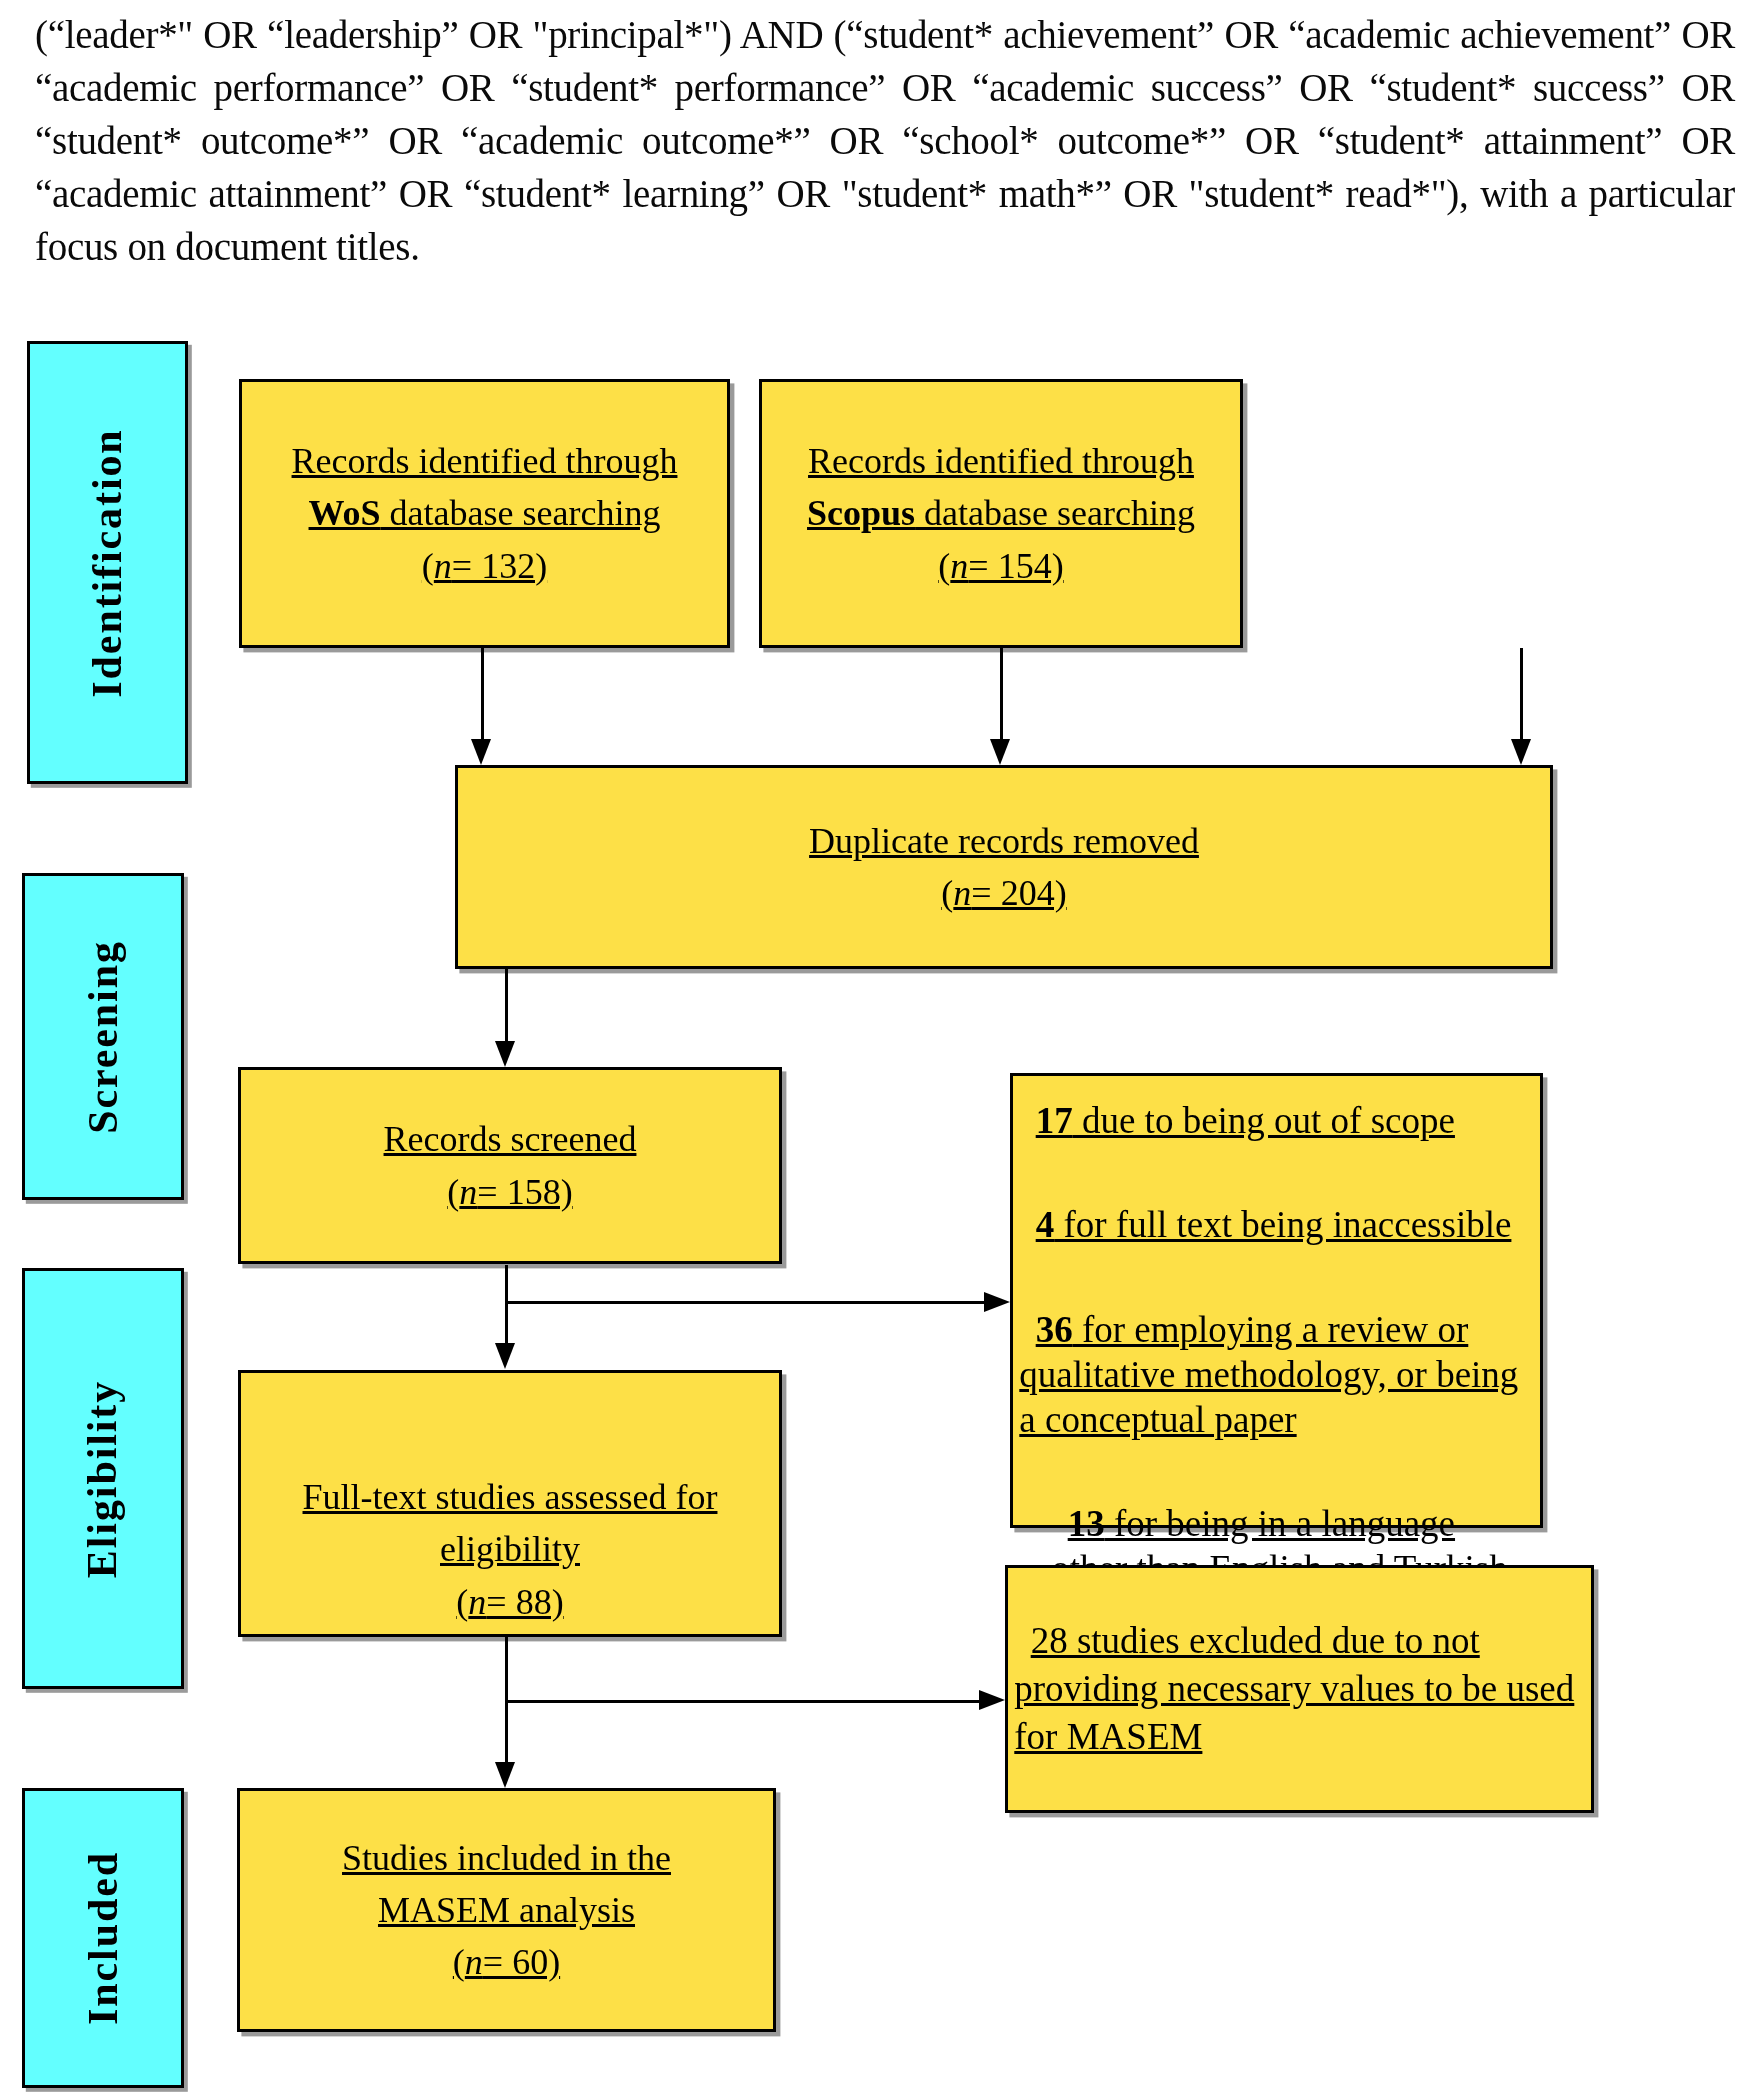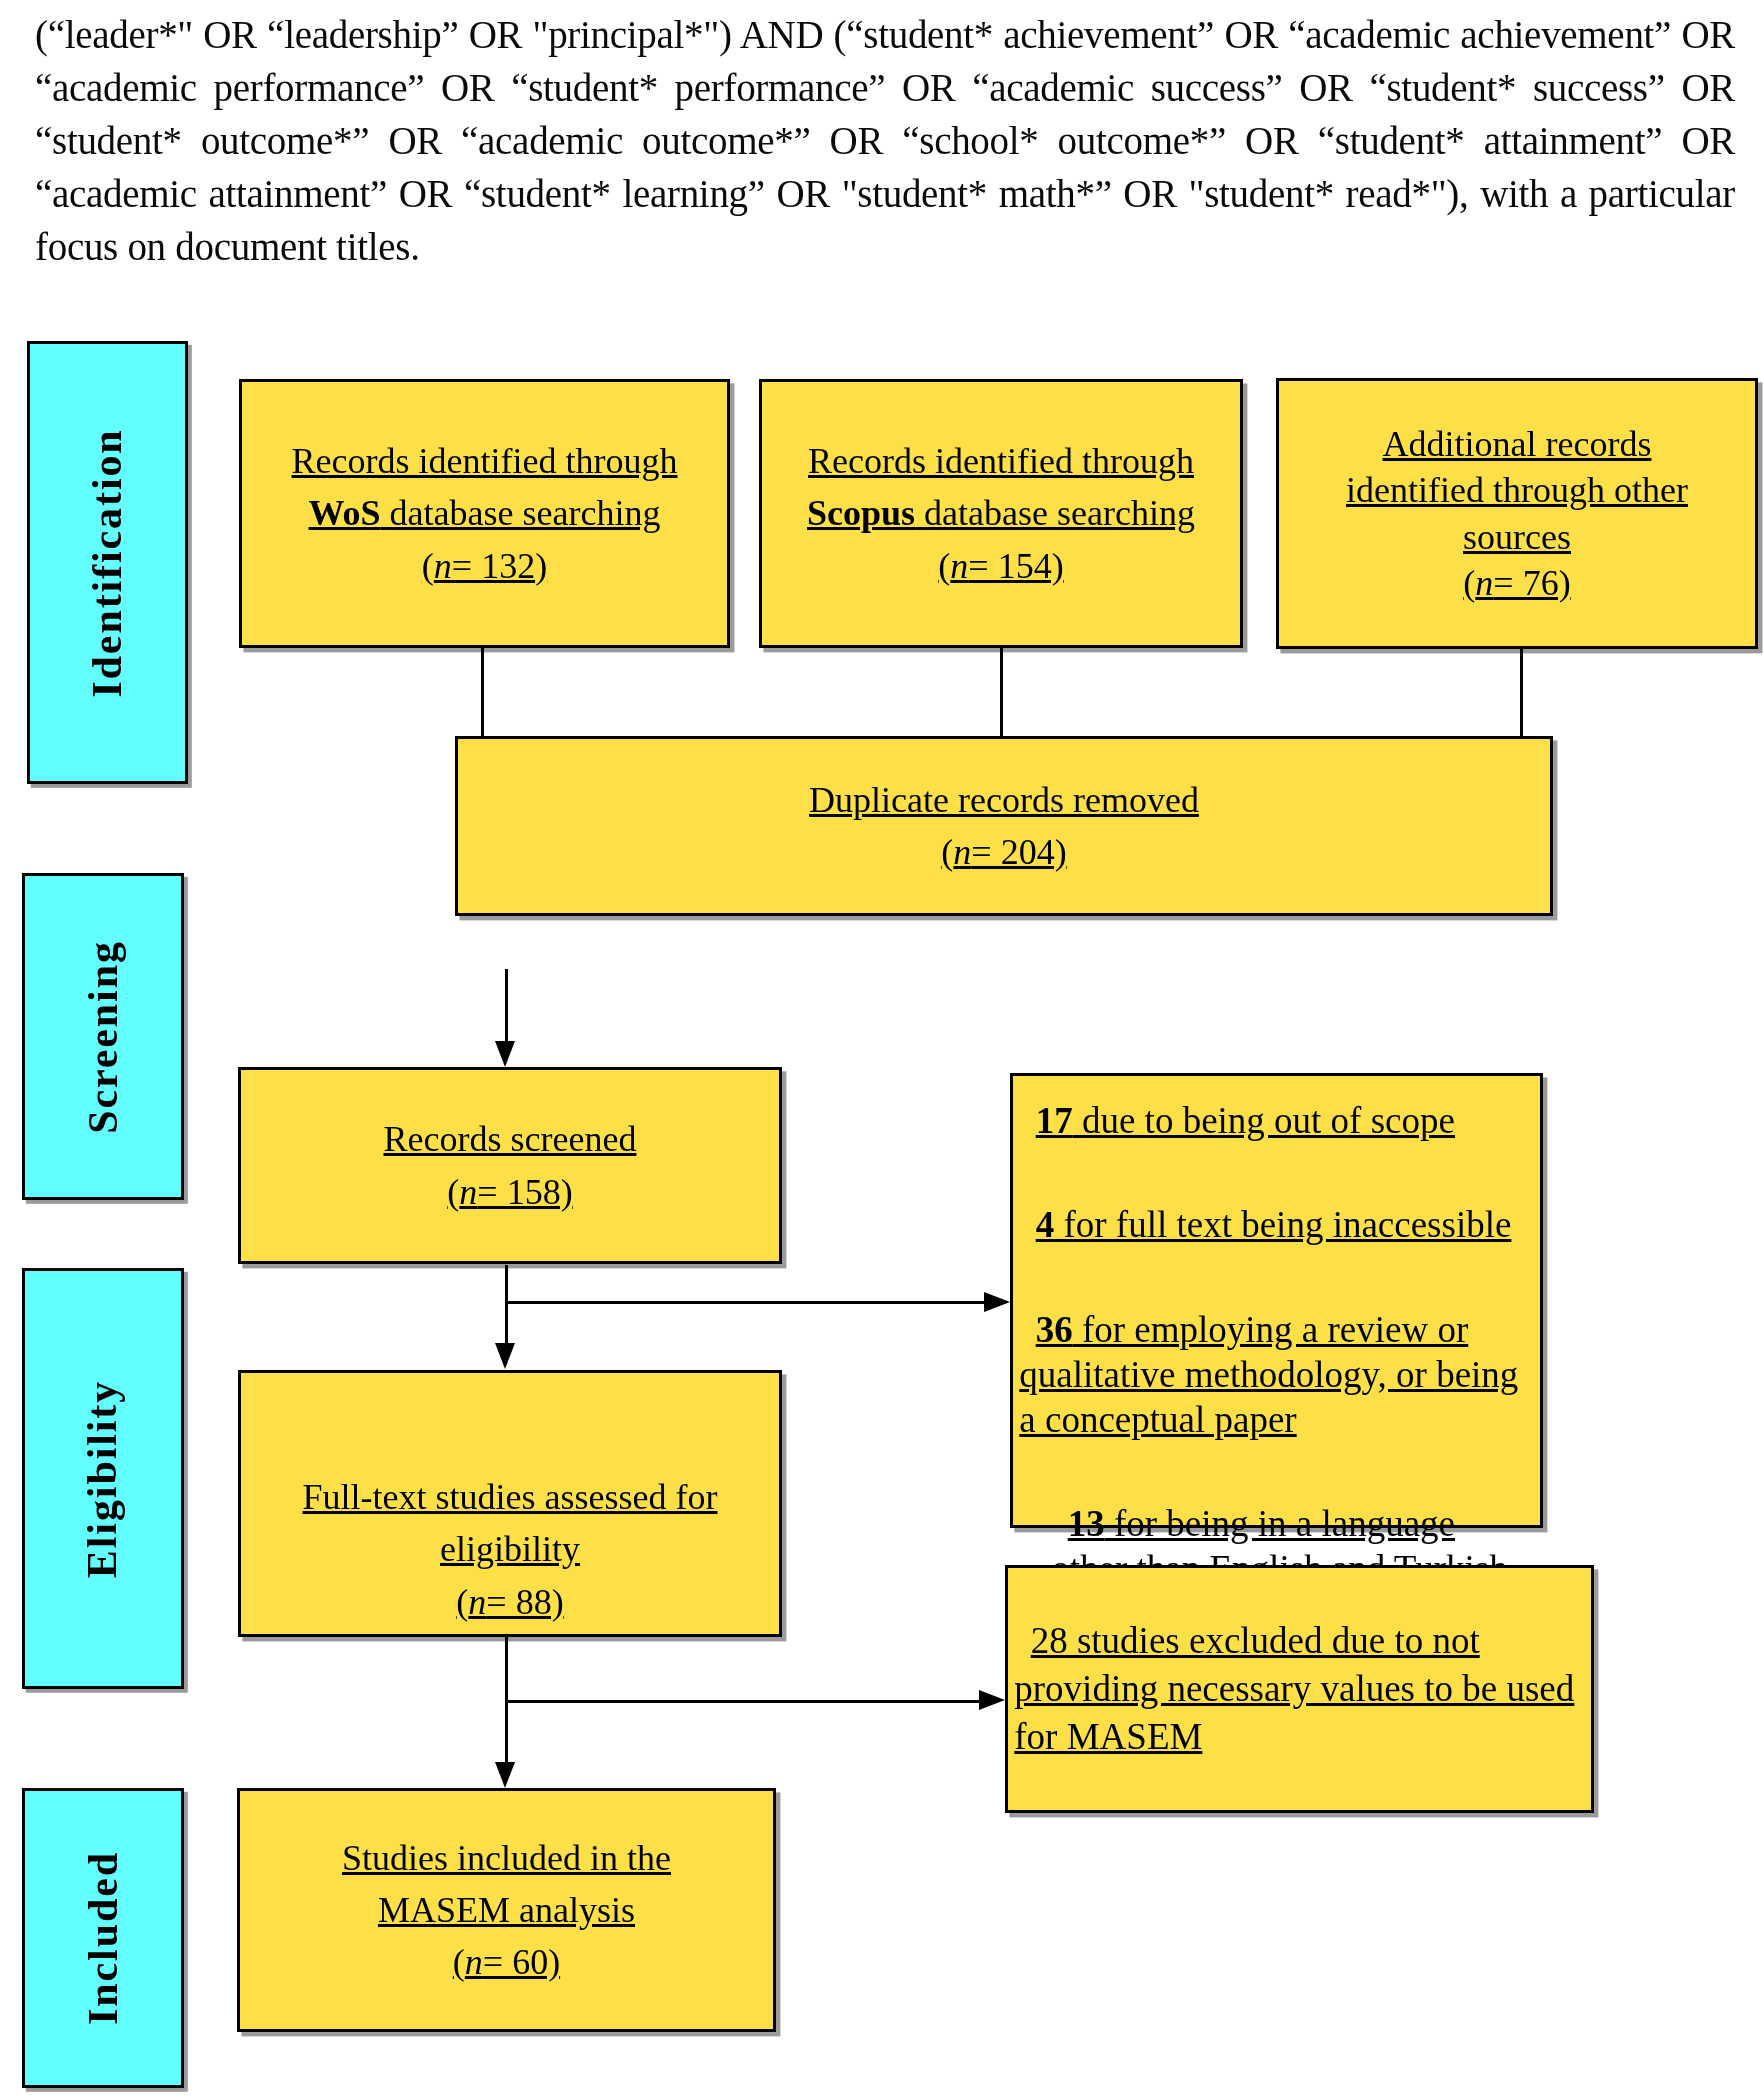--- a/index.html
+++ b/index.html
@@ -119,35 +119,29 @@
     <div><b>WoS</b><span> database searching</span></div>
     <div class="nline"><span>(</span><i>n</i><span>= 132)</span></div>
   </div>
 
   <div class="fbox" style="left:759px;top:379px;width:484px;height:269px;">
     <div><span>Records identified through</span></div>
     <div><b>Scopus</b><span> database searching</span></div>
     <div class="nline"><span>(</span><i>n</i><span>= 154)</span></div>
   </div>
 
-  <div class="fbox" style="left:1276px;top:378px;width:482px;height:271px;line-height:1.28;">
-    <div>Additional records</div>
-    <div>identified through other</div>
-    <div>sources</div>
-    <div class="nline"><span>(</span><i>n</i><span>= 76)</span></div>
-  </div>
 
   <div class="vline" style="left:481px;top:648px;height:92px;"></div>
   <div class="arr-down" style="left:471px;top:739px;"></div>
   <div class="vline" style="left:1000px;top:648px;height:92px;"></div>
   <div class="arr-down" style="left:990px;top:739px;"></div>
   <div class="vline" style="left:1520px;top:648px;height:92px;"></div>
   <div class="arr-down" style="left:1511px;top:739px;"></div>
 
-  <div class="fbox" style="left:455px;top:736px;width:1098px;height:180px;">
+  <div class="fbox" style="left:455px;top:765px;width:1098px;height:204px;">
     <div>Duplicate records removed</div>
     <div class="nline"><span>(</span><i>n</i><span>= 204)</span></div>
   </div>
 
   <div class="vline" style="left:505px;top:969px;height:73px;"></div>
   <div class="arr-down" style="left:495px;top:1041px;"></div>
 
   <div class="fbox" style="left:238px;top:1067px;width:544px;height:197px;">
     <div>Records screened</div>
     <div class="nline"><span>(</span><i>n</i><span>= 158)</span></div>

